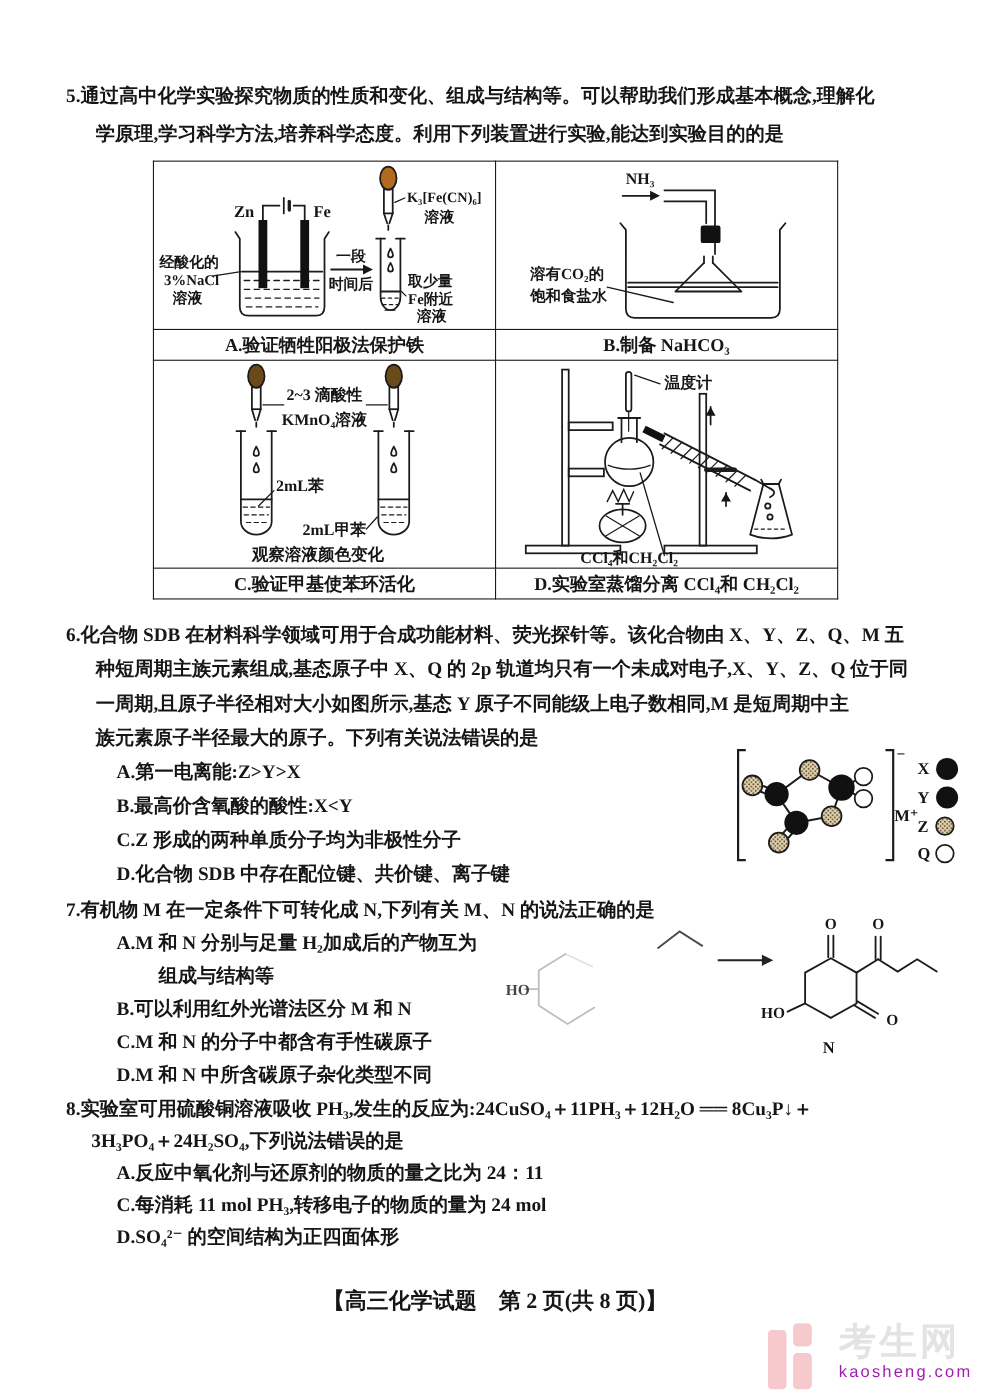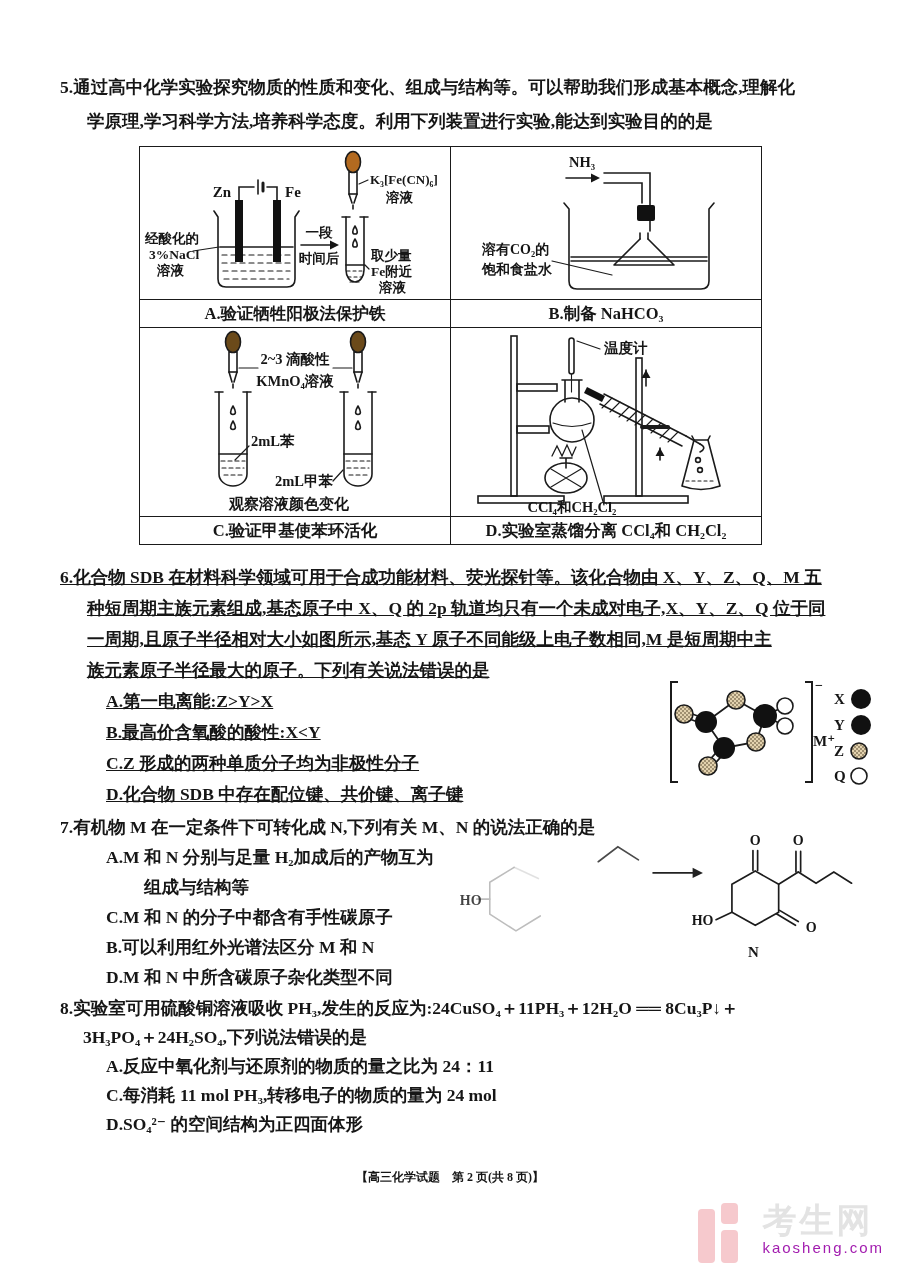--- a/index.html
+++ b/index.html
@@ -19,30 +19,30 @@
   .ind1 { padding-left:27px; }
   .opt { padding-left:46px; }
   .opt2 { padding-left:84px; }
 
   #exp-table { position:absolute; left:139px; top:146px; border-collapse:collapse; }
   #exp-table td { border:1.7px solid #1a1a1a; text-align:center; vertical-align:middle; padding:0; }
   #exp-table td.diag { width:311px;margin-top:32px; }
   #exp-table tr.cap td { height:28px; font-size:16.5px; font-weight:bold;margin-top:45px; }
   #exp-table svg { display:block; margin:0 auto; }
 
-  #q6 { left:60px; top:562px; width:828px;text-decoration:underline; }
+  #q6 { left:60px; top:562px; width:828px; }
   #q6 .fig { position:absolute; left:604px; top:114px; }
   #q7 { left:60px; top:812px; width:828px; }
   #q7 .ln { line-height:30px; }
   #q7 .fig { position:absolute; left:398px; top:14px; }
   #q8 { left:60px; top:994px; width:828px; }
   #q8 .ln { line-height:29px; }
 
   #footer { position:absolute; left:0; top:1169px; width:900px; text-align:center;
-            font-size:12px; font-weight:bold; }
+            font-size:20px; font-weight:bold; }
 
   #wm { position:absolute; right:16px; bottom:8px; display:flex; align-items:flex-start; gap:20px; }
   #wm .wm-text-col { display:flex; flex-direction:column; align-items:flex-start; }
   #wm .wm-name { font-size:34px; font-weight:bold; color:#e3e3e3; line-height:36px; letter-spacing:3px; }
   #wm .wm-domain { font-size:15px; color:#a21caf; letter-spacing:2px;
                    font-family:"Liberation Sans","DejaVu Sans",sans-serif; }
 
   svg text { font-family:"Liberation Serif","DejaVu Serif","DejaVu Sans",serif;
              fill:#161616; font-weight:bold; }
 </style>
@@ -250,22 +250,22 @@
         <circle cx="195" cy="75" r="8" fill="url(#dots)" stroke="#1b1b1b" stroke-width="1.6"></circle>
         <circle cx="195" cy="100" r="8" fill="#ffffff" stroke="#1b1b1b" stroke-width="1.6"></circle>
       </svg>
     </div>
   </section>
 
   <section id="q7">
     <div class="ln">7.有机物 M 在一定条件下可转化成 N,下列有关 M、N 的说法正确的是</div>
     <div class="ln opt">A.M 和 N 分别与足量 H₂加成后的产物互为</div>
     <div class="ln opt2">组成与结构等</div>
+    <div class="ln opt">B.可以利用红外光谱法区分 M 和 N</div>
     <div class="ln opt">C.M 和 N 的分子中都含有手性碳原子</div>
-    <div class="ln opt">B.可以利用红外光谱法区分 M 和 N</div>
     <div class="ln opt">D.M 和 N 中所含碳原子杂化类型不同</div>
     <div class="fig">
       <svg width="402" height="150" viewBox="0 0 430 160">
 
         <g stroke="#bdbdbd" stroke-width="1.7" fill="none" stroke-linecap="round">
           <path d="M60,44 L34,60 L34,94 L62,112 L88,96"></path>
           <path d="M34,78 H20"></path>
           <path d="M60,44 L86,56" opacity="0.45"></path>
         </g>
         <path d="M150,38 L171,22 L193,36" stroke="#4a4a4a" stroke-width="1.8" fill="none" stroke-linecap="round"></path>

